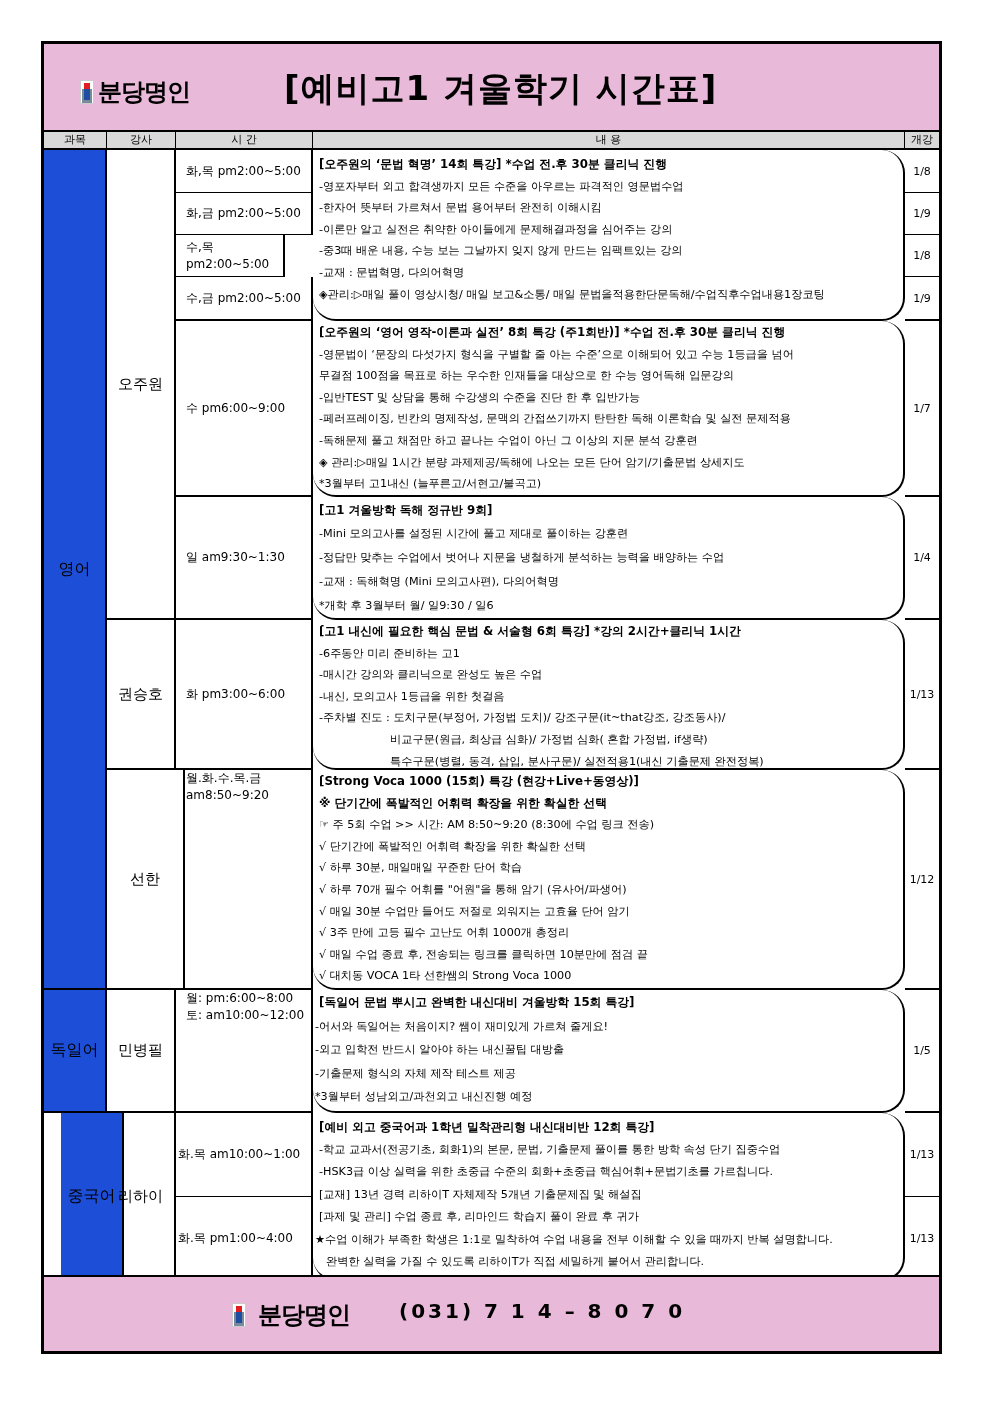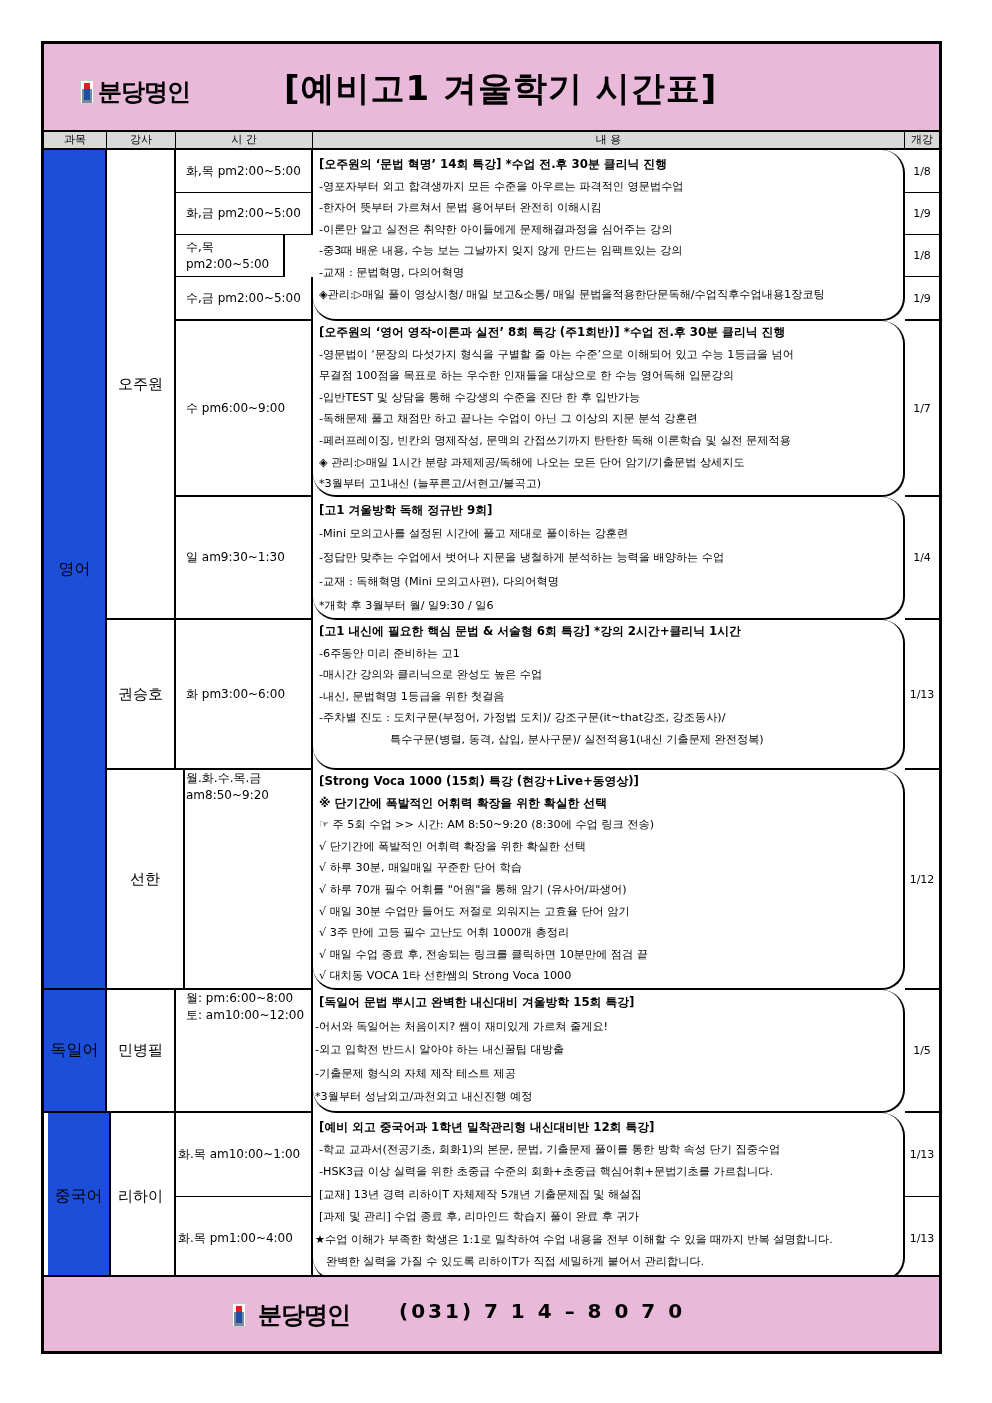--- a/index.html
+++ b/index.html
@@ -79,44 +79,45 @@
     <div class="cell count thin" style="left:861px;top:0;width:34px;height:43px;">1/8</div>
     <div class="cell count thin" style="left:861px;top:43px;width:34px;height:42px;">1/9</div>
     <div class="cell count thin" style="left:861px;top:85px;width:34px;height:42px;">1/8</div>
     <div class="cell count" style="left:861px;top:127px;width:34px;height:44px;">1/9</div>
 
     <div class="cell content" style="left:269px;top:171px;width:592px;height:176px;padding-top:1px;">
       <div class="hd">[오주원의 ‘영어 영작-이론과 실전’ 8회 특강 (주1회반)] *수업 전.후 30분 클리닉 진행</div>
       <div>-영문법이 ‘문장의 다섯가지 형식을 구별할 줄 아는 수준’으로 이해되어 있고 수능 1등급을 넘어</div>
       <div> 무결점 100점을 목표로 하는 우수한 인재들을 대상으로 한 수능 영어독해 입문강의</div>
       <div>-입반TEST 및 상담을 통해 수강생의 수준을 진단 한 후 입반가능</div>
+      <div>-페러프레이징, 빈칸의 명제작성, 문맥의 간접쓰기까지 탄탄한 독해 이론학습 및 실전 문제적용</div>
       <div>-독해문제 풀고 채점만 하고 끝나는 수업이 아닌 그 이상의 지문 분석 강훈련</div>
-      <div>-페러프레이징, 빈칸의 명제작성, 문맥의 간접쓰기까지 탄탄한 독해 이론학습 및 실전 문제적용</div>
       <div>◈ 관리:▷매일 1시간 분량 과제제공/독해에 나오는 모든 단어 암기/기출문법 상세지도</div>
       <div> *3월부터 고1내신 (늘푸른고/서현고/불곡고)</div>
     </div>
     <div class="cell count" style="left:861px;top:171px;width:34px;height:176px;">1/7</div>
 
     <div class="cell content" style="left:269px;top:347px;width:592px;height:123px;line-height:24px;padding-top:1px;">
       <div class="hd">[고1 겨울방학 독해 정규반 9회]</div>
       <div>-Mini 모의고사를 설정된 시간에 풀고 제대로 풀이하는 강훈련</div>
       <div>-정답만 맞추는 수업에서 벗어나 지문을 냉철하게 분석하는 능력을 배양하는 수업</div>
       <div>-교재 : 독해혁명 (Mini 모의고사편), 다의어혁명</div>
       <div>*개학 후 3월부터 월/ 일9:30 / 일6</div>
     </div>
     <div class="cell count" style="left:861px;top:347px;width:34px;height:123px;text-align:center;">1/4</div>
 
     <div class="cell teacher" style="left:63px;top:470px;width:69px;height:150px;">권승호</div>
     <div class="cell time" style="left:132px;top:470px;width:137px;height:150px;">화  pm3:00~6:00</div>
     <div class="cell content" style="left:269px;top:470px;width:592px;height:150px;padding-top:1px;">
       <div class="hd">[고1 내신에 필요한 핵심 문법 &amp; 서술형 6회 특강]  *강의 2시간+클리닉 1시간</div>
       <div>-6주동안 미리 준비하는 고1</div>
       <div>-매시간 강의와 클리닉으로 완성도 높은 수업</div>
-      <div>-내신, 문법혁명 1등급을 위한 첫걸음</div>
+      <div>-내신, 모의고사 1등급을 위한 첫걸음</div>
       <div style="white-space:pre;">-주차별 진도 : 도치구문(부정어, 가정법 도치)/ 강조구문(it~that강조, 강조동사)/</div>
+      <div style="white-space:pre;">                    비교구문(원급, 최상급 심화)/ 가정법 심화( 혼합 가정법, if생략)</div>
       <div style="white-space:pre;">                    특수구문(병렬, 동격, 삽입, 분사구문)/ 실전적용1(내신 기출문제 완전정복)</div>
     </div>
     <div class="cell count" style="left:861px;top:470px;width:34px;height:150px;">1/13</div>
 
     <div class="cell teacher" style="left:63px;top:620px;width:78px;height:220px;">선한</div>
     <div class="cell time" style="left:132px;top:620px;width:137px;height:220px;flex-direction:column;align-items:flex-start;">
       <div>월.화.수.목.금</div>
       <div>am8:50~9:20</div>
     </div>
     <div class="cell content" style="left:269px;top:620px;width:592px;height:220px;padding-top:1px;">
@@ -141,21 +142,21 @@
     </div>
     <div class="cell content" style="left:269px;top:840px;width:592px;height:123px;padding-top:1px;padding-left:2px;line-height:23.5px;">
       <div class="hd" style="padding-left:4px;">[독일어 문법 뿌시고 완벽한 내신대비 겨울방학 15회 특강]</div>
       <div>-어서와 독일어는 처음이지? 쌤이 재미있게 가르쳐 줄게요!</div>
       <div>-외고 입학전 반드시 알아야 하는 내신꿀팁 대방출</div>
       <div>-기출문제 형식의 자체 제작 테스트 제공</div>
       <div>*3월부터 성남외고/과천외고 내신진행 예정</div>
     </div>
     <div class="cell count" style="left:861px;top:840px;width:34px;height:123px;">1/5</div>
 
-    <div class="cell subj" style="left:4px;top:963px;width:63px;height:168px;">중국어</div>
+    <div class="cell subj" style="left:17px;top:963px;width:63px;height:168px;">중국어</div>
     <div class="cell teacher" style="left:63px;top:963px;width:69px;height:168px;">리하이</div>
     <div class="cell time thin" style="left:132px;top:963px;width:137px;height:84px;padding-left:2px;">화.목  am10:00~1:00</div>
     <div class="cell time" style="left:132px;top:1047px;width:137px;height:84px;padding-left:2px;">화.목  pm1:00~4:00</div>
     <div class="cell content" style="left:269px;top:963px;width:592px;height:168px;padding-top:3px;padding-left:2px;line-height:22.5px;">
       <div class="hd" style="padding-left:4px;">[예비 외고 중국어과 1학년 밀착관리형 내신대비반 12회 특강]</div>
       <div style="padding-left:4px;">-학교 교과서(전공기초, 회화1)의 본문, 문법, 기출문제 풀이를 통한 방학 속성 단기 집중수업</div>
       <div style="padding-left:4px;">-HSK3급 이상 실력을 위한 초중급 수준의 회화+초중급 핵심어휘+문법기초를 가르칩니다.</div>
       <div style="padding-left:4px;">[교재] 13년 경력 리하이T 자체제작 5개년 기출문제집 및 해설집</div>
       <div style="padding-left:4px;">[과제 및 관리] 수업 종료 후, 리마인드 학습지 풀이 완료 후 귀가</div>
       <div>★수업 이해가 부족한 학생은 1:1로 밀착하여 수업 내용을 전부 이해할 수 있을 때까지 반복 설명합니다.</div>

